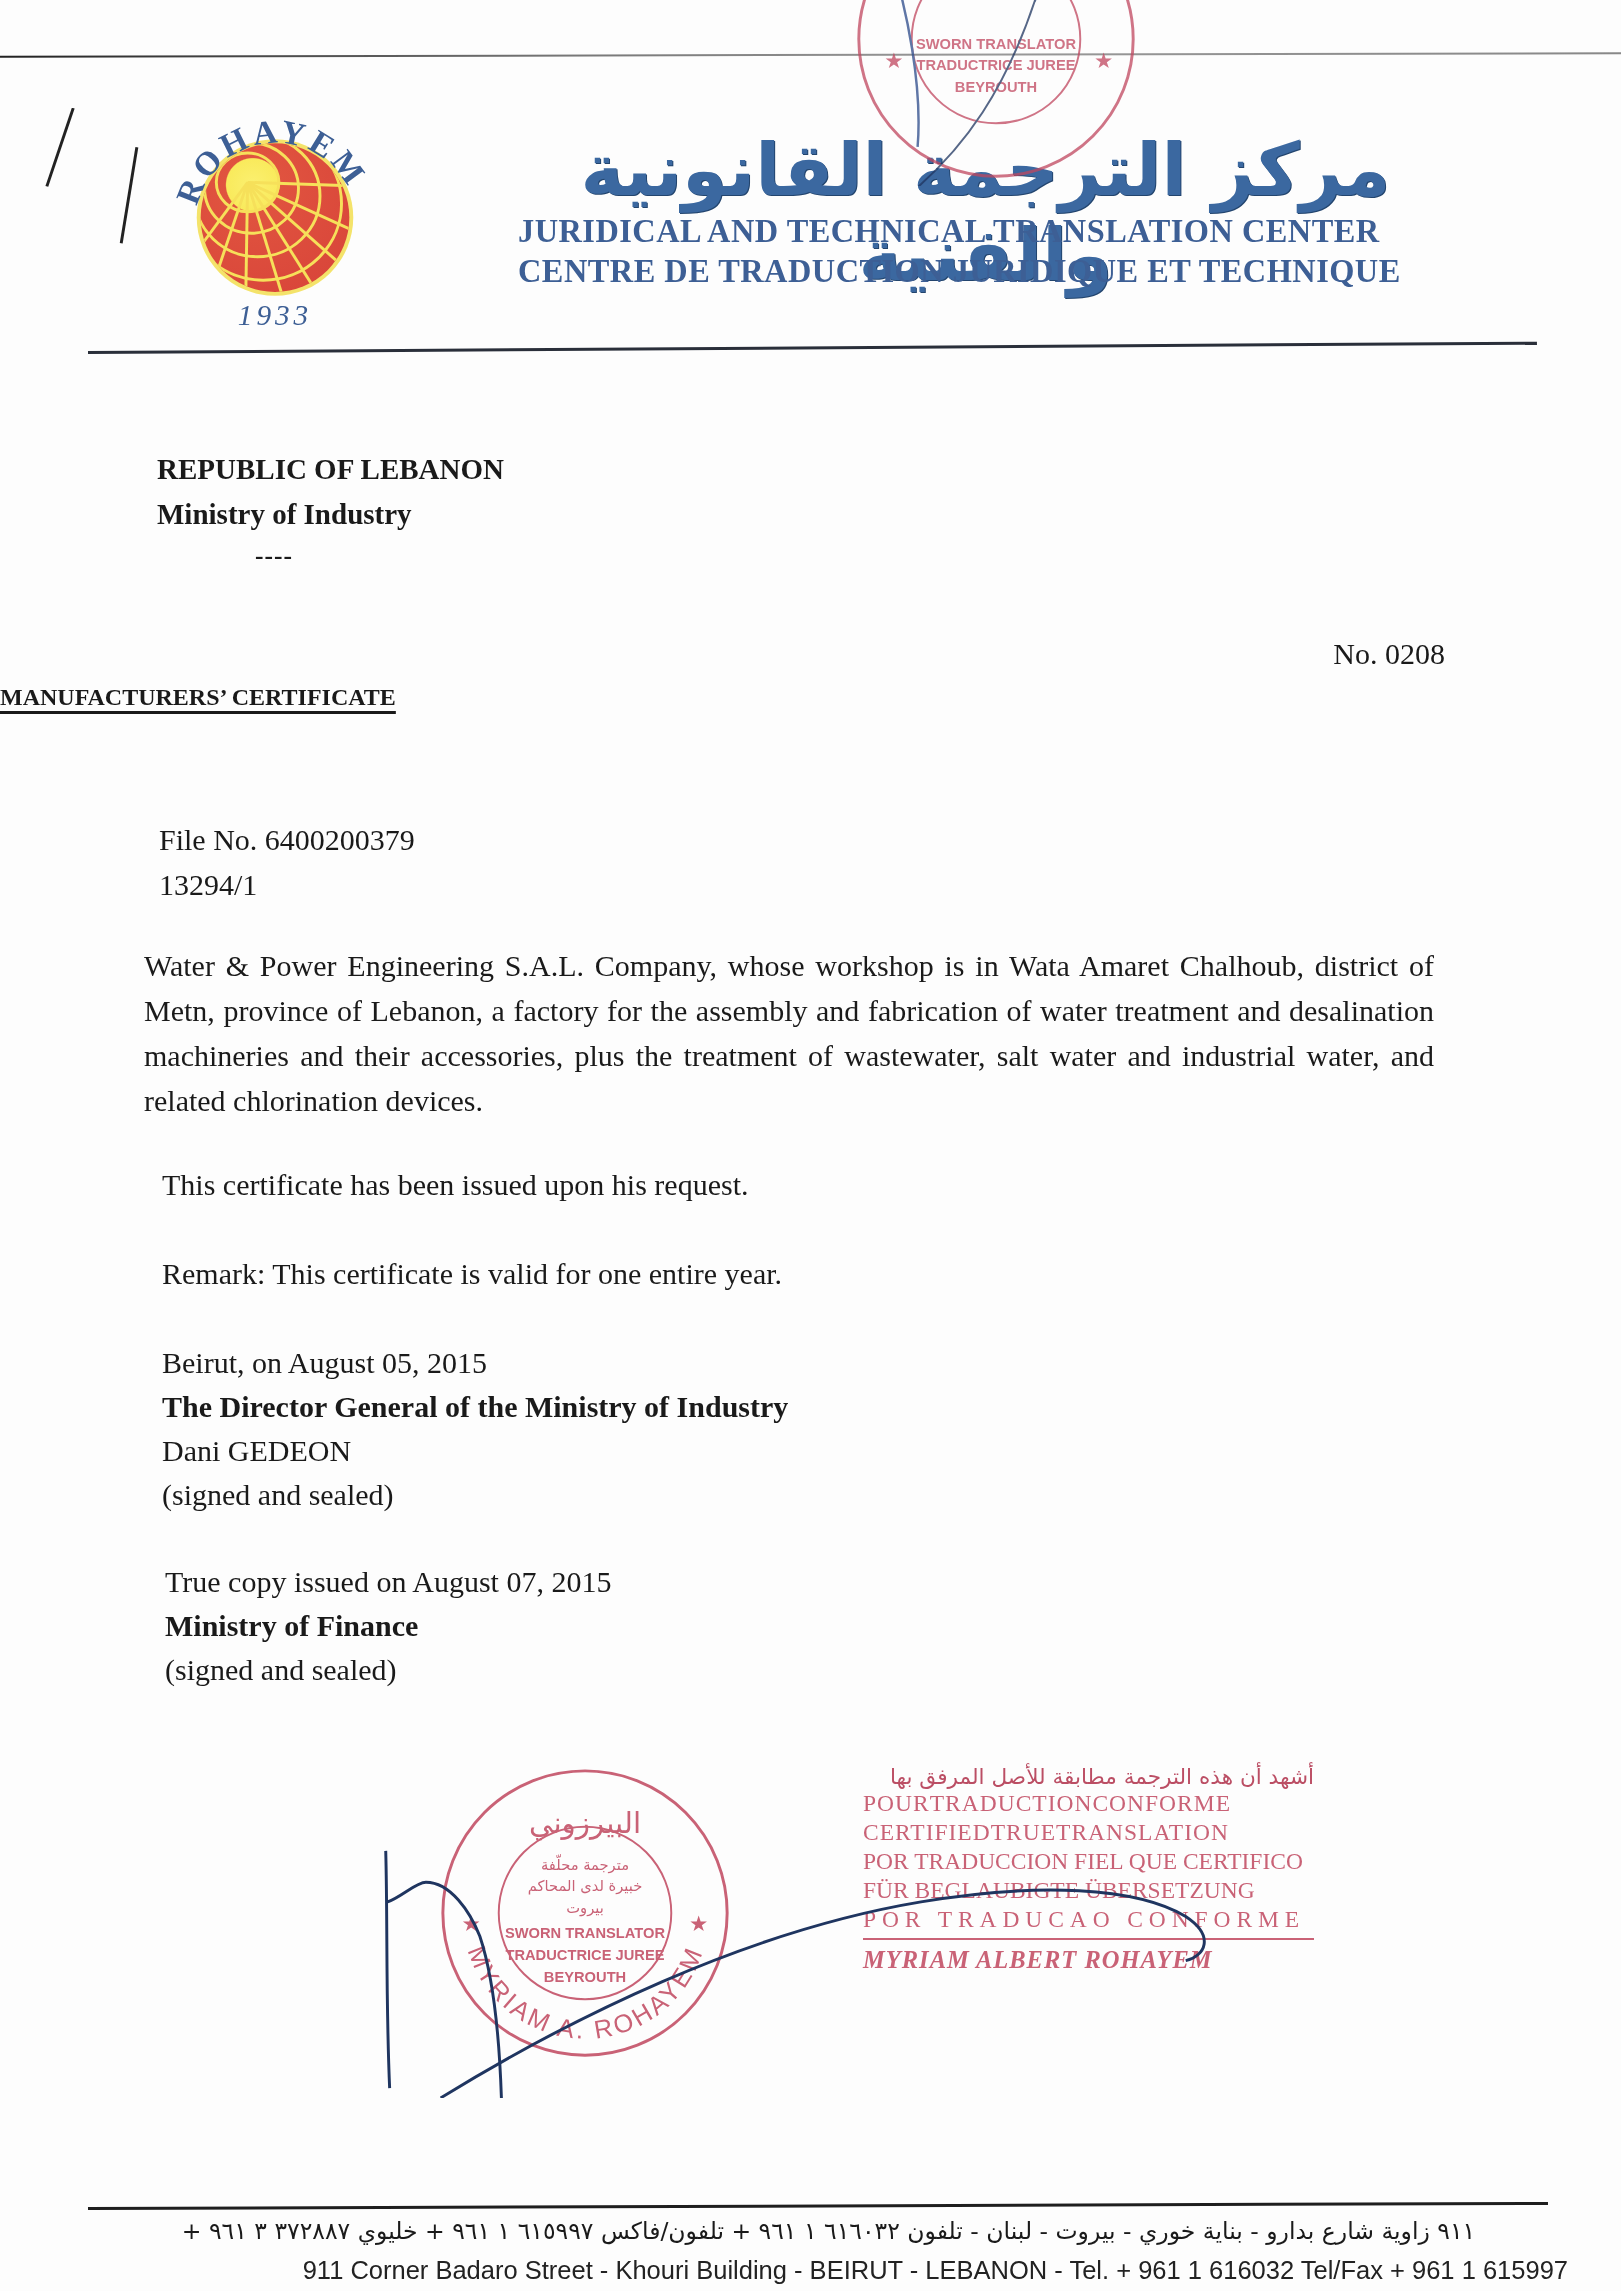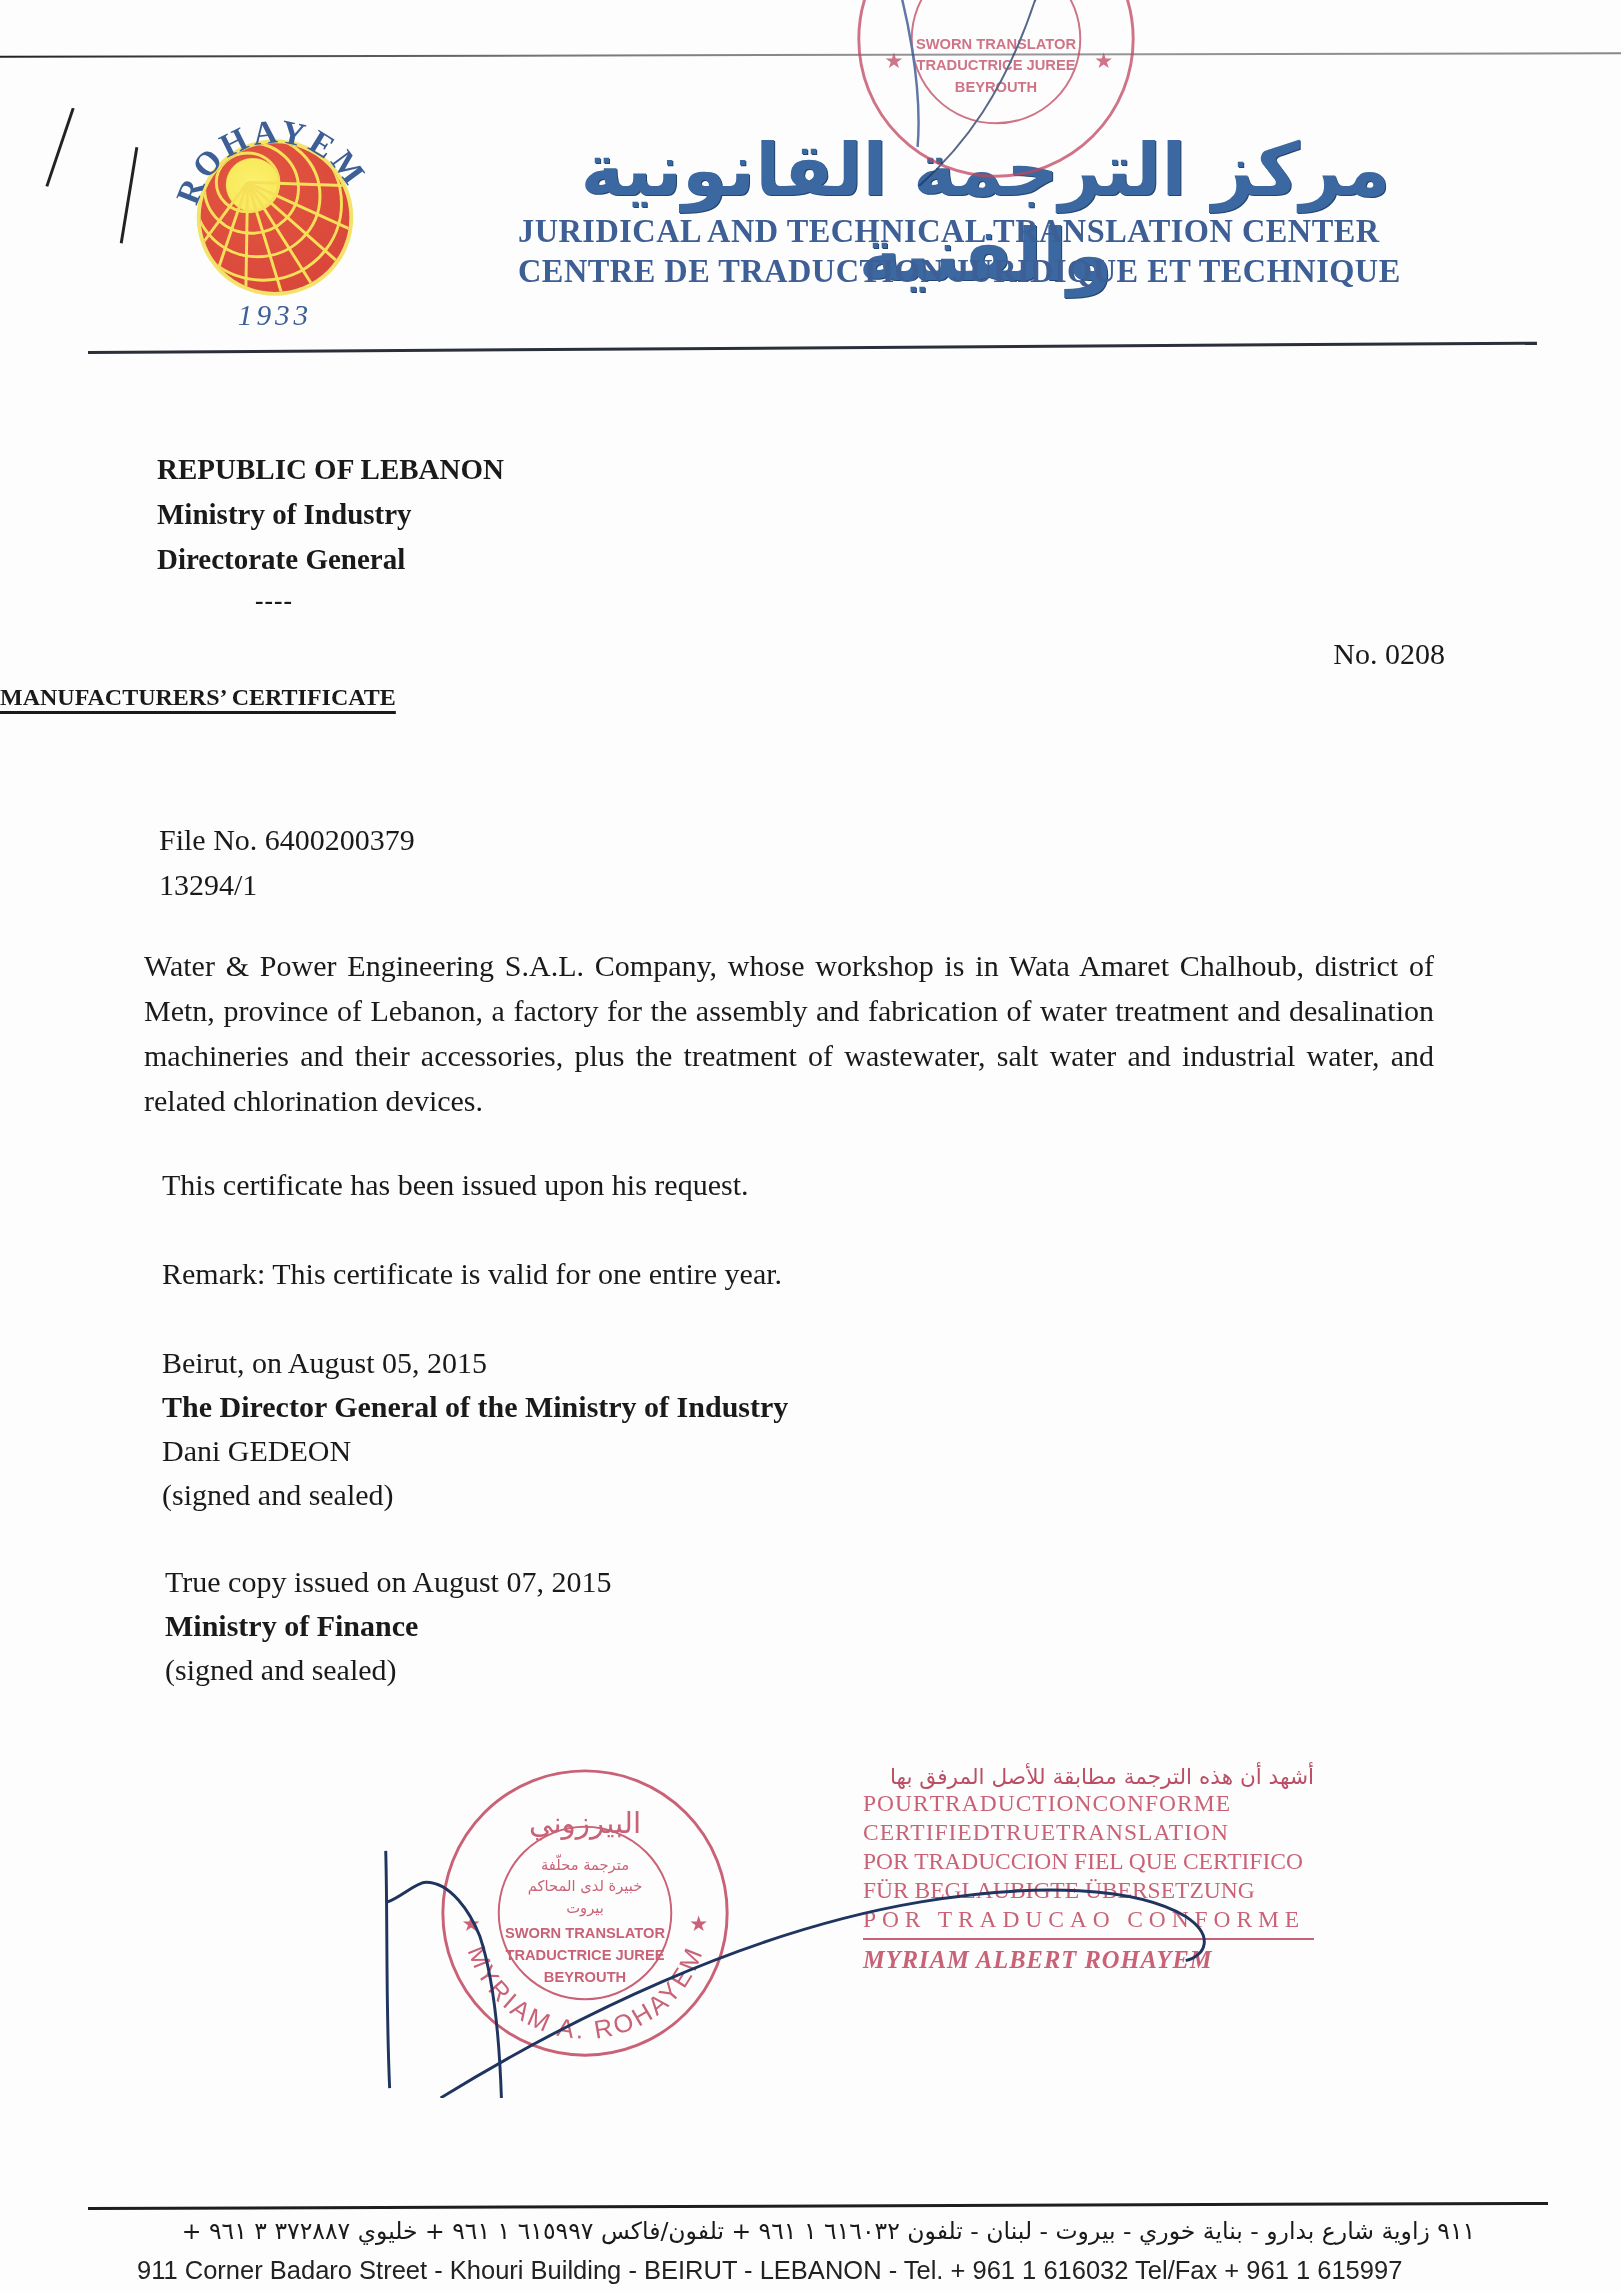--- a/index.html
+++ b/index.html
@@ -75,21 +75,21 @@
   .cert-stamp .ln.tight { letter-spacing: 0; }
   .cert-stamp .sep { border-top: 2px solid #c0475f; margin-top: 3.9px; }
   .cert-stamp .name { font-style: italic; font-weight: bold; font-size: 24.5px; letter-spacing: 1px; margin-top: 5.9px; }
 
   .ink { pointer-events: none; }
   .footer-ar {
     left: 103px; top: 2217px; width: 1451px; text-align: center;
     font-family: "DejaVu Sans", sans-serif; font-size: 23.5px; direction: rtl; color: #1a1a1a;
   }
   .footer-en {
-    left: 137px; top: 2256px; width: 1431px; text-align: left;
+    left: 137px; top: 2256px; width: 1431px; text-align: right;
     font-family: "Liberation Sans", sans-serif; font-size: 25.5px; color: #222;
     white-space: nowrap;
   }
   .slash-marks { left: 39px; top: 108px; width: 137px; height: 147px; }
 </style>
 </head>
 <body>
 
 <div class="abs top-edge-rule"></div>
 
@@ -149,21 +149,20 @@
   <text x="36" y="180" font-size="22" fill="#c0475f">★</text>
   <text x="250" y="180" font-size="22" fill="#c0475f">★</text>
   <path d="M40,60 C60,120 75,200 70,260" stroke="#2b4a8a" stroke-width="2.5" fill="none"></path>
   <path d="M95,0 C140,40 160,80 190,110 L230,10" stroke="#2b4a8a" stroke-width="2.5" fill="none"></path>
   <path d="M190,110 C160,200 120,260 60,310" stroke="#1f3560" stroke-width="2" fill="none"></path>
 </svg>
 
 <div class="abs sender">
   <div>REPUBLIC OF LEBANON</div>
   <div>Ministry of Industry</div>
-  <div>Directorate General</div>
   <div class="dash">----</div>
 </div>
 
 <div class="abs ref-no">No. 0208</div>
 
 <div class="abs cert-title">
   <span>MANUFACTURERS’ CERTIFICATE</span>
 </div>
 
 <div class="abs file-block">

